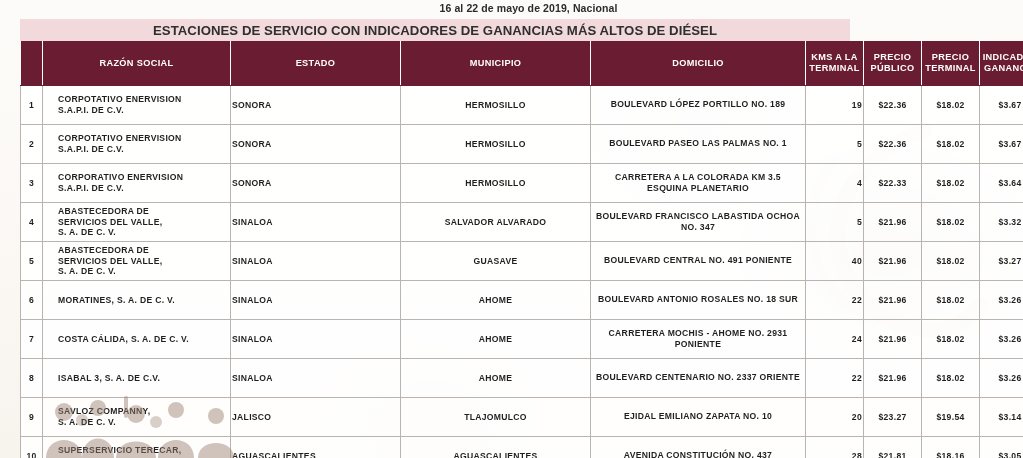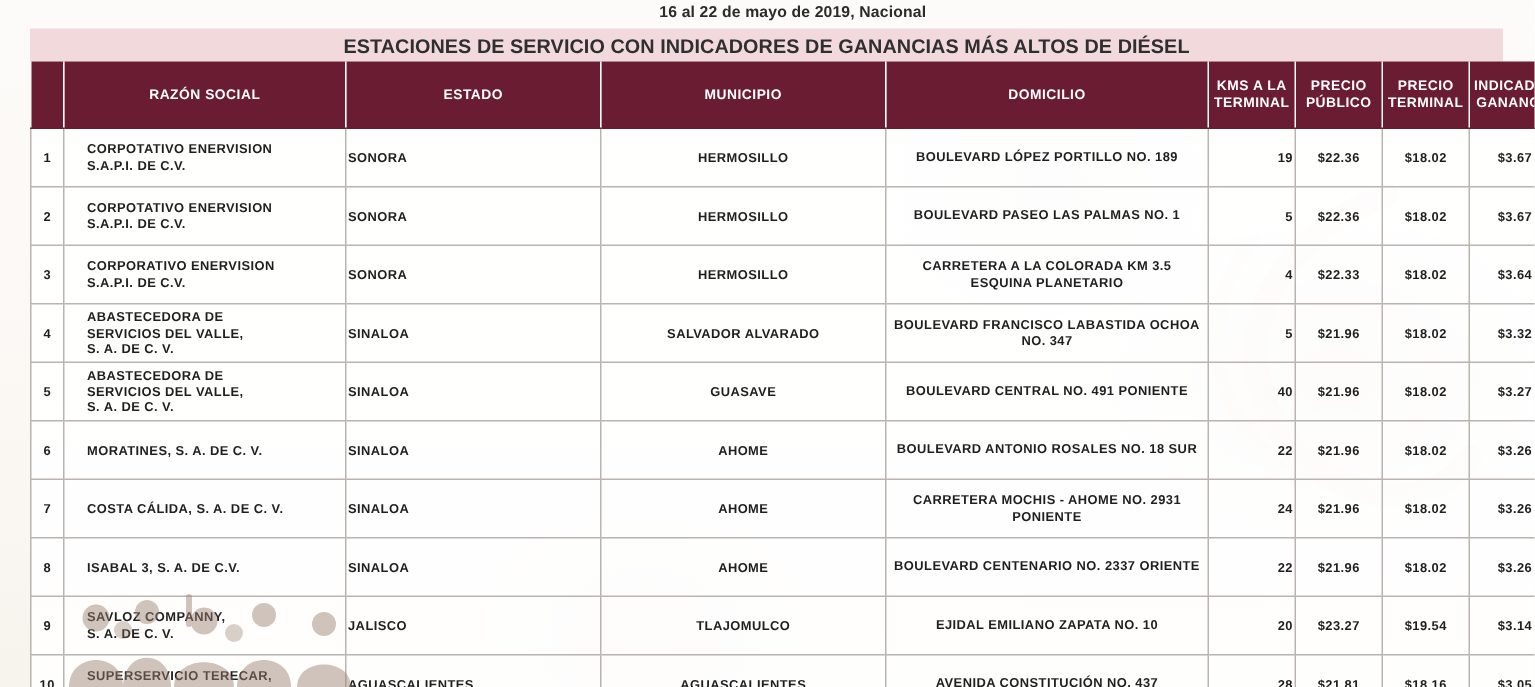--- a/index.html
+++ b/index.html
@@ -59,21 +59,21 @@
     letter-spacing: 0.1px;
     z-index: 2;
     margin-left: 17px;
   }
 
   
   .title-band {
     position: absolute;
     top: 19px;
     left: 20px;
-    width: 982px;
+    width: 830px;
     height: 22px;
     background: #f2d9dc;
     display: flex;
     align-items: center;
     justify-content: center;
     z-index: 2;
   }
   .title-band .title-text {
     font-size: 13.2px;
     font-weight: bold;

